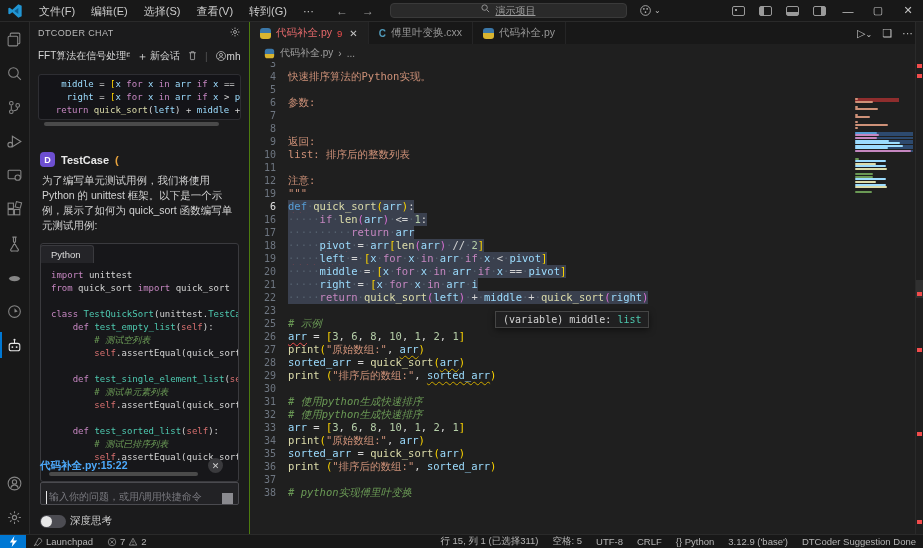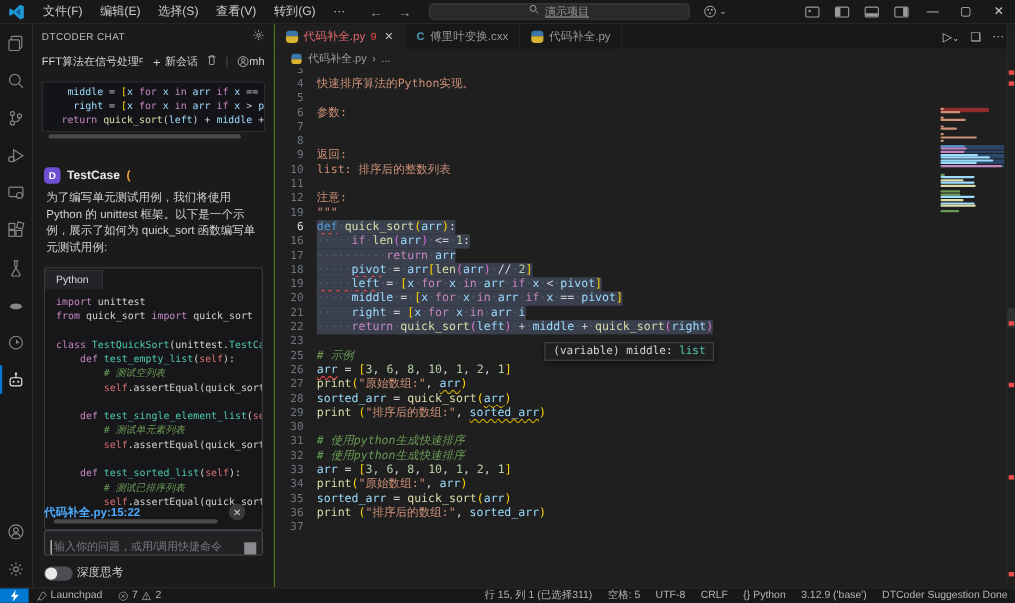--- a/index.html
+++ b/index.html
@@ -396,20 +396,21 @@
           <div class="code-row"><div class="ln">28</div><div class="lc"><span class="tk-var">sorted_arr</span><span class="tk-txt"> = </span><span class="tk-fn">quick_sort</span><span class="tk-br">(</span><span class="tk-var sq-y">arr</span><span class="tk-br">)</span></div></div>
           <div class="code-row"><div class="ln">29</div><div class="lc"><span class="tk-fn">print</span><span class="tk-txt"> </span><span class="tk-br">(</span><span class="tk-str">"排序后的数组:"</span><span class="tk-txt">, </span><span class="tk-var sq-y">sorted_arr</span><span class="tk-br">)</span></div></div>
           <div class="code-row"><div class="ln">30</div><div class="lc"></div></div>
           <div class="code-row"><div class="ln">31</div><div class="lc"><span class="tk-com"># 使用python生成快速排序</span></div></div>
           <div class="code-row"><div class="ln">32</div><div class="lc"><span class="tk-com"># 使用python生成快速排序</span></div></div>
           <div class="code-row"><div class="ln">33</div><div class="lc"><span class="tk-var">arr</span><span class="tk-txt"> = </span><span class="tk-br">[</span><span class="tk-num">3</span><span class="tk-txt">, </span><span class="tk-num">6</span><span class="tk-txt">, </span><span class="tk-num">8</span><span class="tk-txt">, </span><span class="tk-num">10</span><span class="tk-txt">, </span><span class="tk-num">1</span><span class="tk-txt">, </span><span class="tk-num">2</span><span class="tk-txt">, </span><span class="tk-num">1</span><span class="tk-br">]</span></div></div>
           <div class="code-row"><div class="ln">34</div><div class="lc"><span class="tk-fn">print</span><span class="tk-br">(</span><span class="tk-str">"原始数组:"</span><span class="tk-txt">, </span><span class="tk-var">arr</span><span class="tk-br">)</span></div></div>
           <div class="code-row"><div class="ln">35</div><div class="lc"><span class="tk-var">sorted_arr</span><span class="tk-txt"> = </span><span class="tk-fn">quick_sort</span><span class="tk-br">(</span><span class="tk-var">arr</span><span class="tk-br">)</span></div></div>
           <div class="code-row"><div class="ln">36</div><div class="lc"><span class="tk-fn">print</span><span class="tk-txt"> </span><span class="tk-br">(</span><span class="tk-str">"排序后的数组:"</span><span class="tk-txt">, </span><span class="tk-var">sorted_arr</span><span class="tk-br">)</span></div></div>
           <div class="code-row"><div class="ln">37</div><div class="lc"></div></div>
+          <div class="code-row"><div class="ln">38</div><div class="lc"><span class="tk-com"># python实现傅里叶变换</span></div></div>
         </div>
       <div class="tooltip"><span>(variable) middle: </span><span class="ttype">list</span></div>
       <div class="minimap" id="minimap">
           <div style="position: absolute; top: 0px; left: 0px; width: 44px; height: 4px; background: rgb(143, 45, 45);"></div>
           <div class="mm-row">
             <div class="mm-bar" style="width: 3.3px; background: rgb(206, 145, 120); position: relative;"></div>
           </div>
           <div class="mm-row">
             <div class="mm-bar" style="width: 17.6px; background: rgb(206, 145, 120); position: relative;"></div>
           </div>

